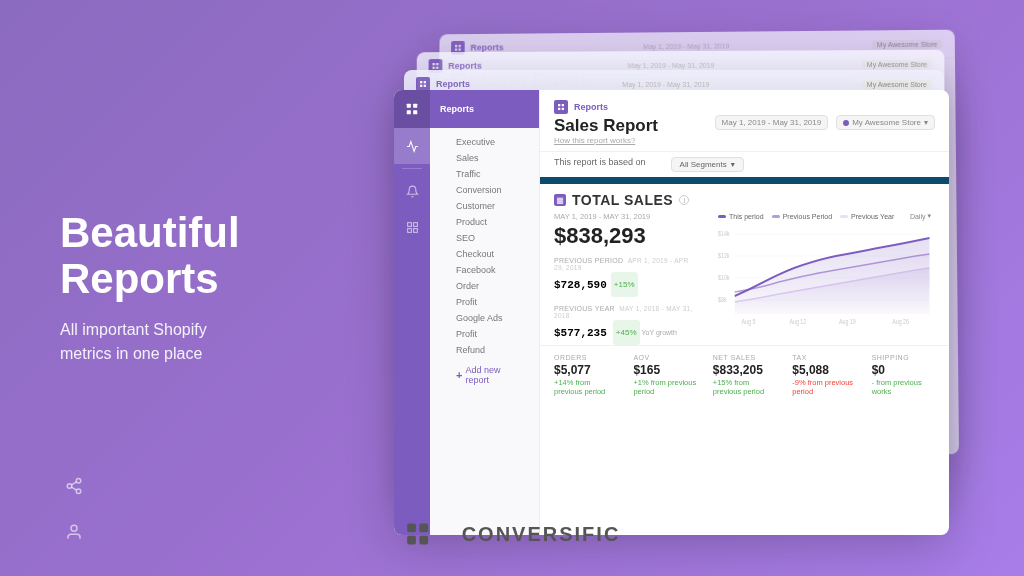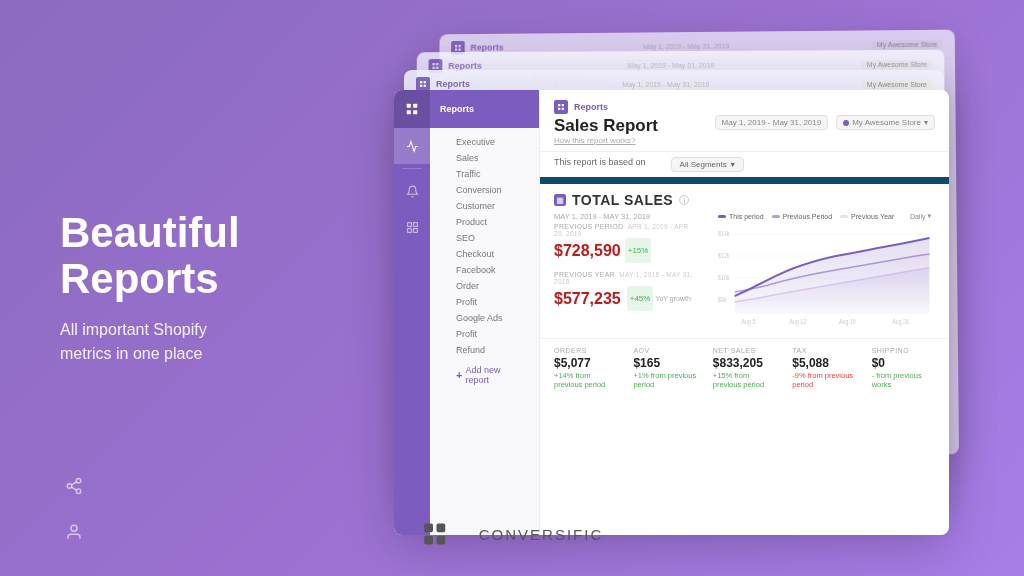--- a/index.html
+++ b/index.html
@@ -312,23 +312,24 @@
     }
 
     .prev-label {
       font-size: 7px;
       color: #aaa;
       text-transform: uppercase;
       letter-spacing: 0.3px;
       margin-bottom: 1px;
     }
     .prev-value {
-      font-size: 16px;
+      font-size: 11px;
       font-weight: 600;
-      color: #b91c1c;
+      color: #000000;
+      font-family: Liberation Mono, monospace;
     }
     .change-badge {
       font-size: 8px;
       color: #4caf50;
       background: #e8f5e9;
       border-radius: 3px;
       padding: 8px 3px;
       margin-left: 4px;
     }
 
@@ -592,20 +593,21 @@
       <div class="section-title">
         <div class="section-icon">▦</div>
         <span class="section-label">TOTAL SALES</span>
         <div class="section-info">i</div>
       </div>
 
       <div class="metrics-row">
 
         <div class="left-metrics">
           <div class="date-label">MAY 1, 2019 - MAY 31, 2019</div>
+          <div class="main-value">$838,293</div>
 
           <div style="margin-bottom:8px;">
             <div class="prev-label">
               <span>PREVIOUS PERIOD</span>
               <span style="font-size:6.5px;color:#ccc;margin-left:2px;">Apr 1, 2019 - Apr 29, 2019</span>
             </div>
             <div style="display:flex;align-items:center;">
               <span class="prev-value">$728,590</span>
               <span class="change-badge">+15%</span>
             </div>
@@ -718,14 +720,14 @@
   </div>
 </div>
 
 <div class="brand">
   <svg class="brand-icon" viewBox="0 0 32 32">
     <rect x="4" y="4" width="10" height="10" rx="2" fill="#555"></rect>
     <rect x="18" y="4" width="10" height="10" rx="2" fill="#555"></rect>
     <rect x="18" y="18" width="10" height="10" rx="2" fill="#555"></rect>
     <rect x="4" y="18" width="10" height="10" rx="2" fill="#555"></rect>
   </svg>
-  <span style="color:#555;font-weight:400;font-size:15px;letter-spacing:2px;margin-left:22px;">CONVERSIFIC</span>
+  <span style="color:#555;font-weight:700;font-size:20px;letter-spacing:2px;margin-left:22px;">CONVERSIFIC</span>
 </div>
 
 </body></html>

